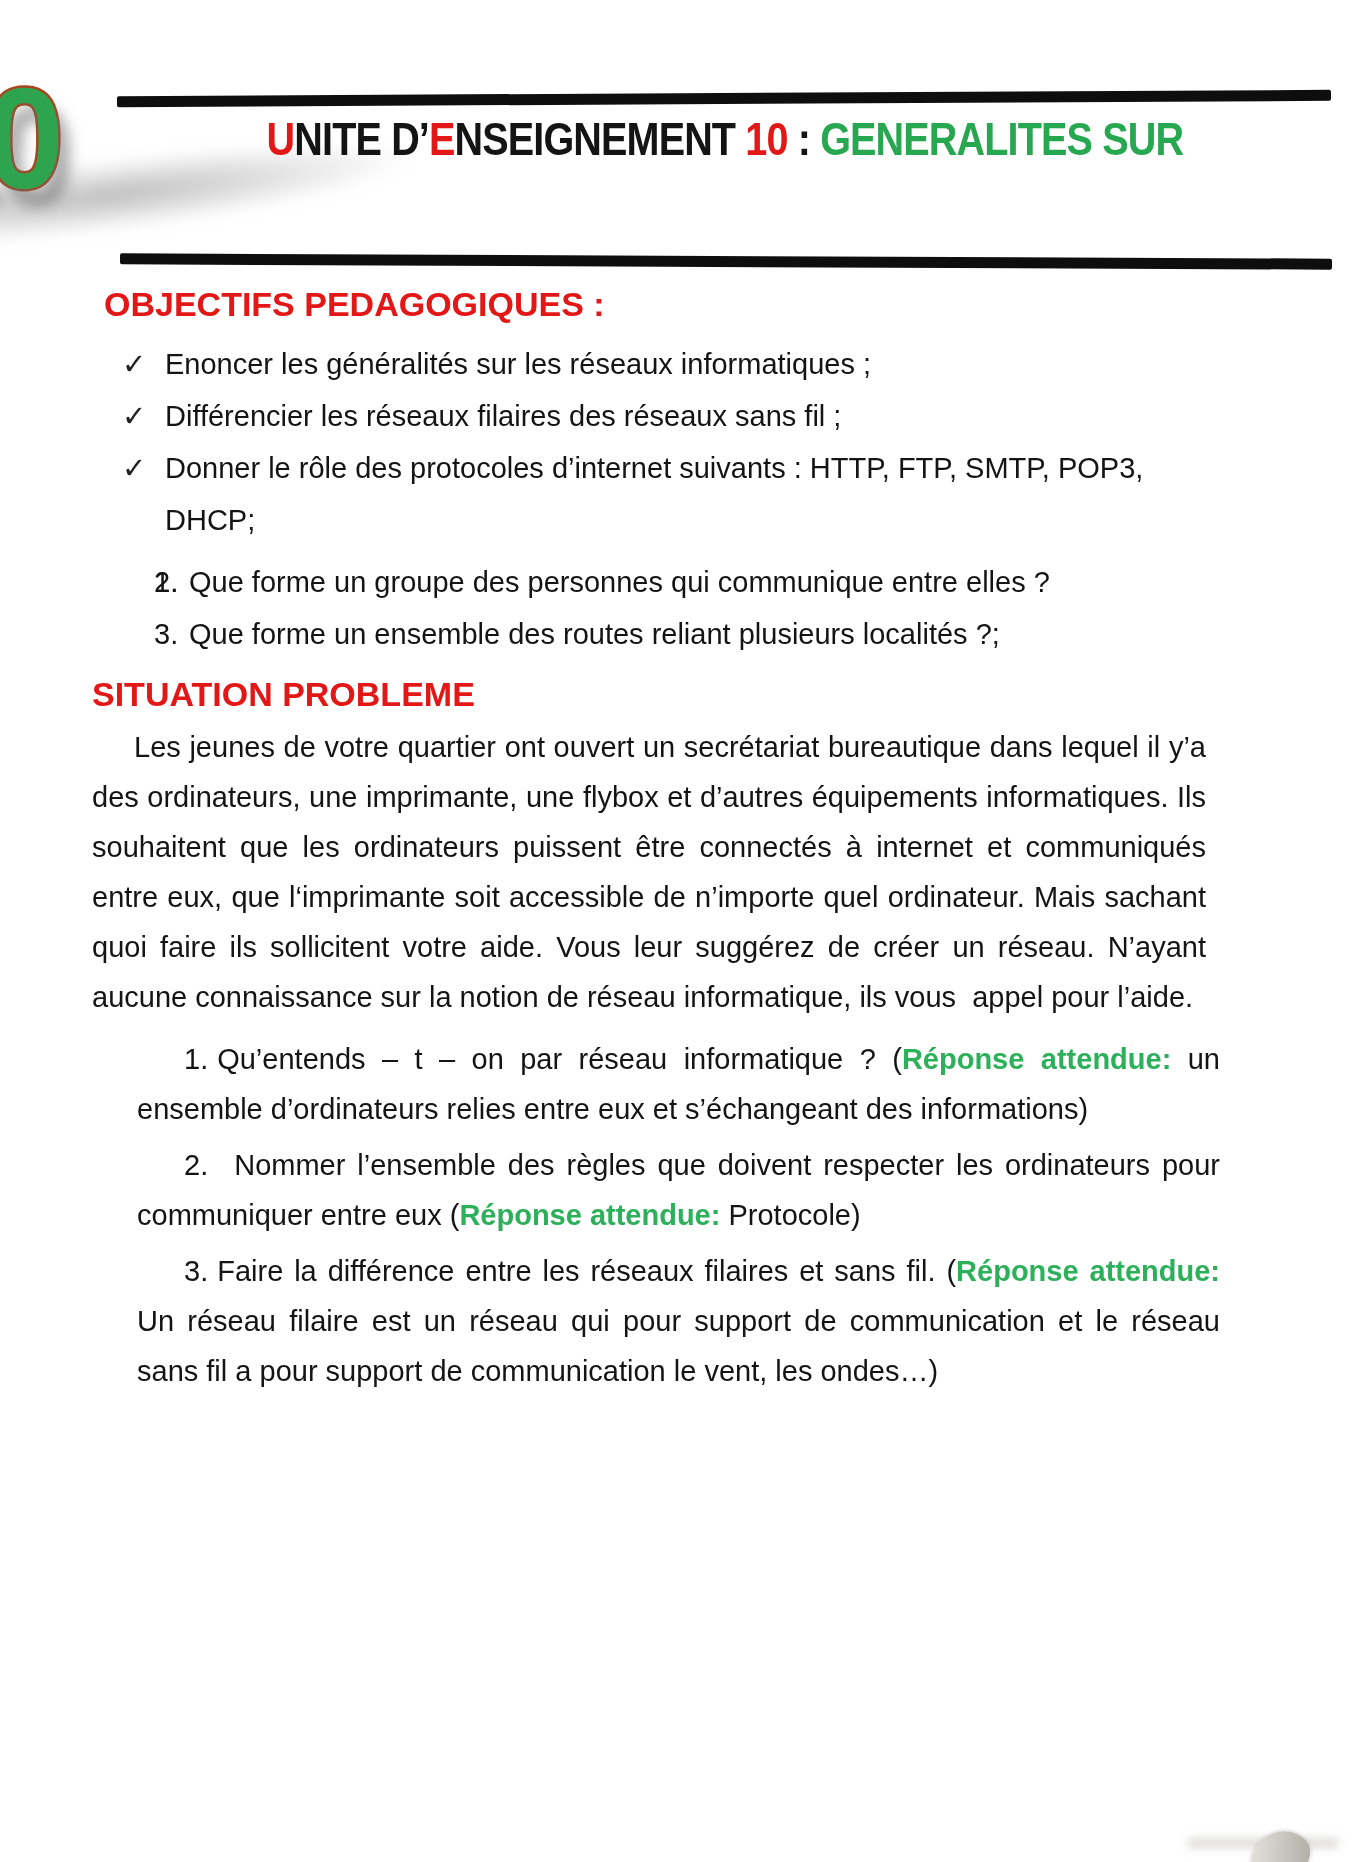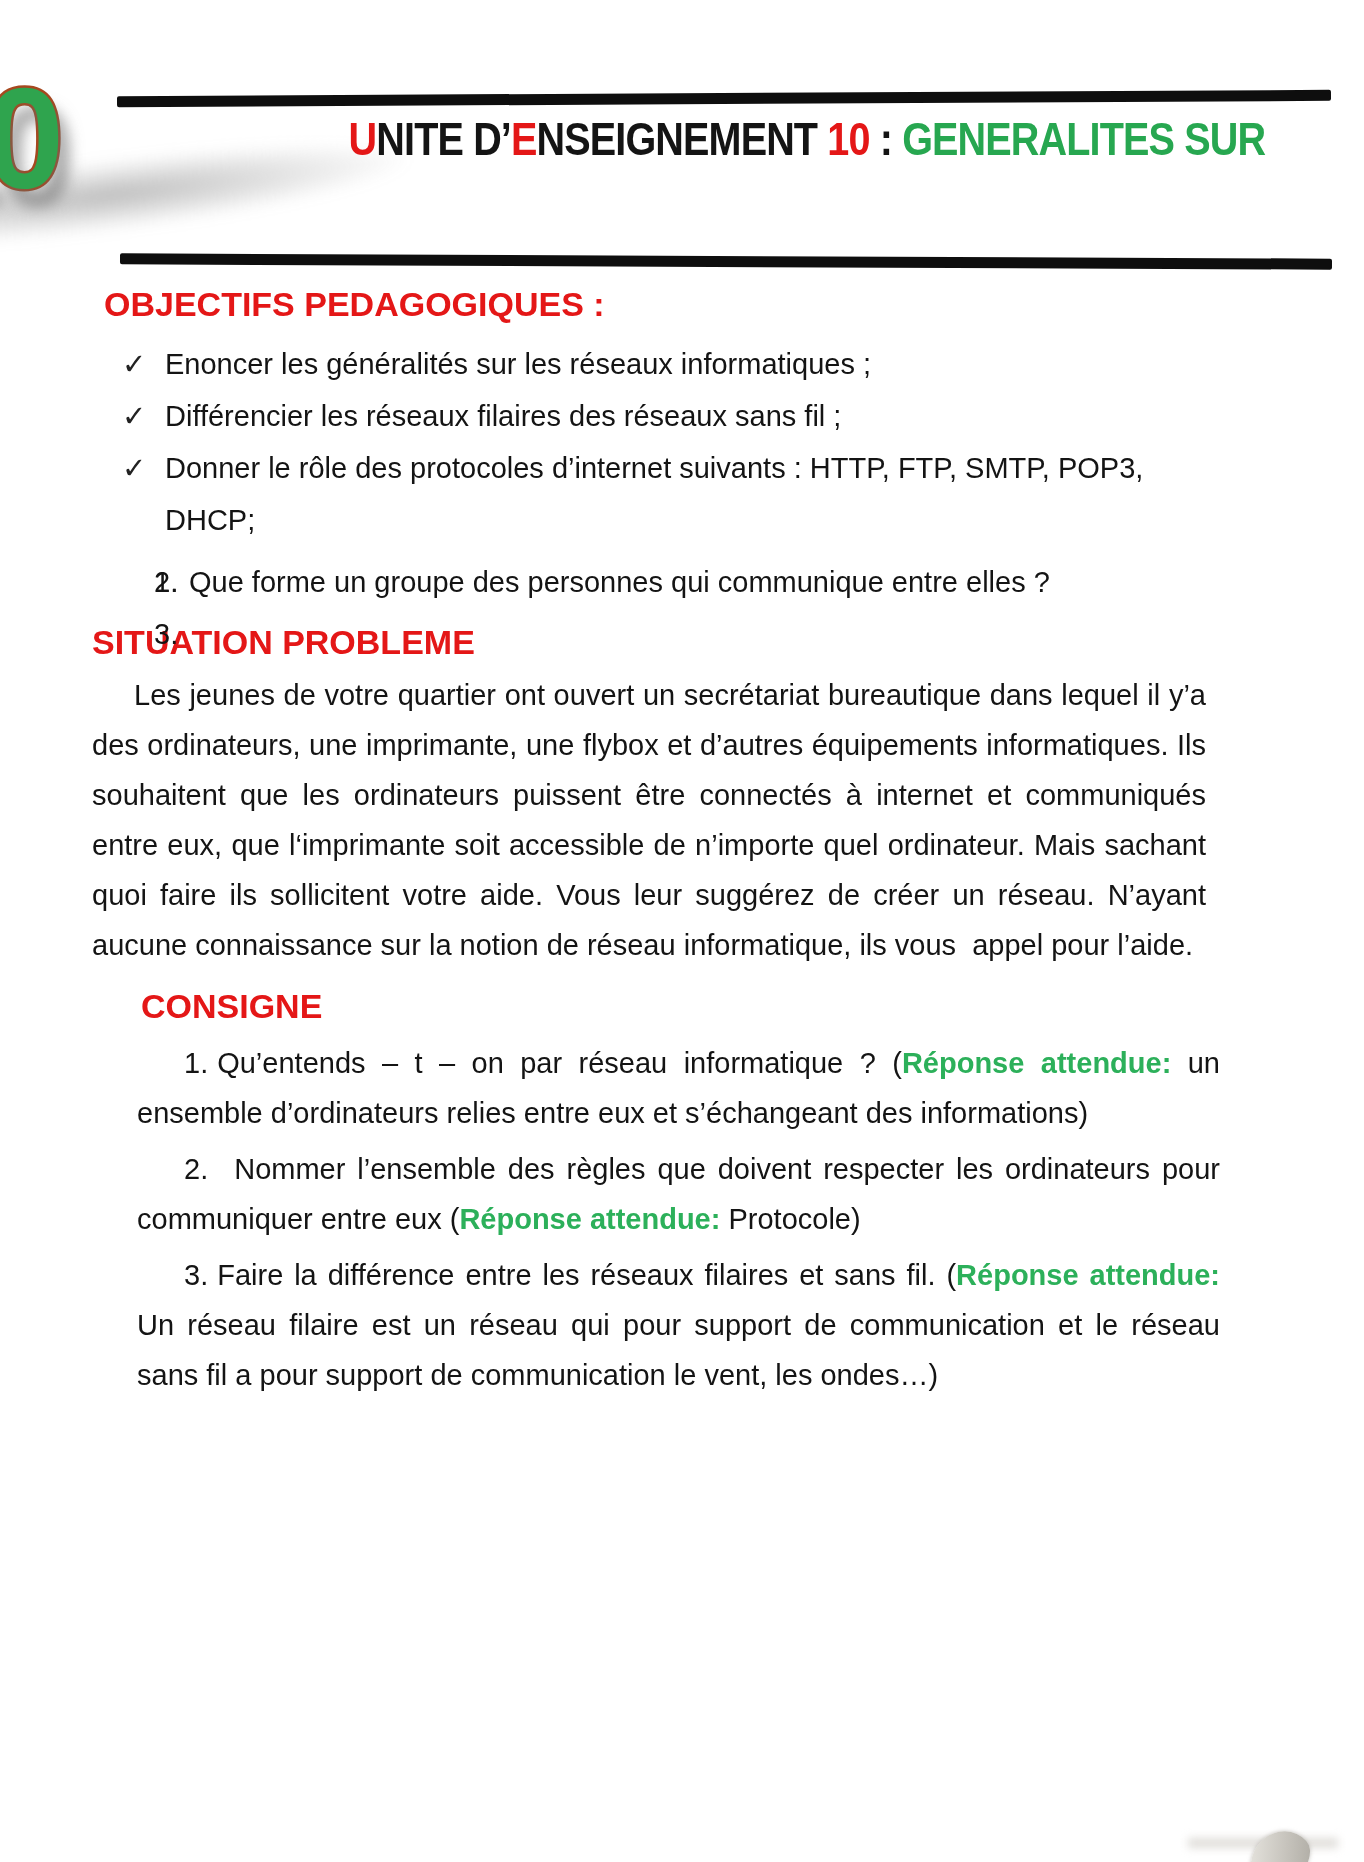--- a/index.html
+++ b/index.html
@@ -25,21 +25,21 @@
     -webkit-text-stroke:5px var(--badge-outline); paint-order:stroke fill;
     text-shadow:12px 18px 14px rgba(105,105,105,.55);
   }
   .rule{position:absolute; background:var(--rule); height:11px; border-radius:2px;}
   .rule-top{left:117px; top:93px; width:1214px; transform:rotate(-0.3deg);}
   .rule-mid{left:120px; top:256px; width:1212px; transform:rotate(0.25deg);}
   .title-block{
     position:absolute; left:110px; top:106px; width:1230px; text-align:center;
     font-weight:bold; font-size:46px; line-height:66px; letter-spacing:-1px;
   }
-  .title-line{display:block; white-space:nowrap;text-align:right;}
+  .title-line{display:block; white-space:nowrap;}
   .title-line>span{display:inline-block; transform:scaleX(.86); transform-origin:center;}
   .title-line2-text{color:var(--green);}
 
   
   .content{position:absolute; left:92px; top:270px; width:1128px; font-size:29px;}
   h2{margin:0; font-size:34px; font-weight:bold; color:var(--red); line-height:40px;}
   .h-obj{margin:14px 0 0 12px;}
   .h-indent{margin-left:49px;}
   .h-controle{margin-top:16px;}
   .h-situation{margin-top:14px;}
@@ -101,27 +101,26 @@
     <h2 class="h-obj">OBJECTIFS PEDAGOGIQUES :</h2>
     <ul class="checklist" id="objectifs-list">
         <li><span class="check">✓</span><span>Enoncer les généralités sur les réseaux informatiques ;</span></li>
         <li><span class="check">✓</span><span>Différencier les réseaux filaires des réseaux sans fil ;</span></li>
         <li><span class="check">✓</span><span>Donner le rôle des protocoles d’internet suivants : HTTP, FTP, SMTP, POP3,<br>DHCP;</span></li>
       </ul>
 
     <ol class="numbered" id="controle-list">
         <li><span class="num">1.</span></li>
         <li><span class="num">2.</span><span>Que forme un groupe des personnes qui communique entre elles ?</span></li>
-        <li><span class="num">3.</span></li>
+        <li><span class="num">3.</span><span>Que forme un ensemble des routes reliant plusieurs localités ?;</span></li>
       </ol>
 
     <h2 class="h-situation">SITUATION PROBLEME</h2>
     <p class="para">Les jeunes de votre quartier ont ouvert un secrétariat bureautique dans lequel il y’a des ordinateurs, une imprimante, une flybox et d’autres équipements informatiques. Ils souhaitent que les ordinateurs puissent être connectés à internet et communiqués entre eux, que l‘imprimante soit accessible de n’importe quel ordinateur. Mais sachant quoi faire ils sollicitent votre aide. Vous leur suggérez de créer un réseau. N’ayant aucune connaissance sur la notion de réseau informatique, ils vous  appel pour l’aide.</p>
 
-    <h2 class="h-indent h-consigne">CONSIGNE</h2>
     <div class="consigne-wrap" id="consigne-list">
         <p class="consigne-item"><span class="cnum">1.</span><span>Qu’entends – t – on par réseau informatique ? (</span><span class="seg-response">Réponse attendue:</span><span> un ensemble d’ordinateurs relies entre eux et s’échangeant des informations)</span></p>
         <p class="consigne-item"><span class="cnum">2.</span><span>Nommer l’ensemble des règles que doivent respecter les ordinateurs pour communiquer entre eux (</span><span class="seg-response">Réponse attendue:</span><span> Protocole)</span></p>
         <p class="consigne-item"><span class="cnum">3.</span><span>Faire la différence entre les réseaux filaires et sans fil. (</span><span class="seg-response">Réponse attendue:</span><span> Un réseau filaire est un réseau qui pour support de communication et le réseau sans fil a pour support de communication le vent, les ondes…)</span></p>
       </div>
 
   </div>
 
   <div class="wm-smudge"></div>
   <div class="leaf"></div>

